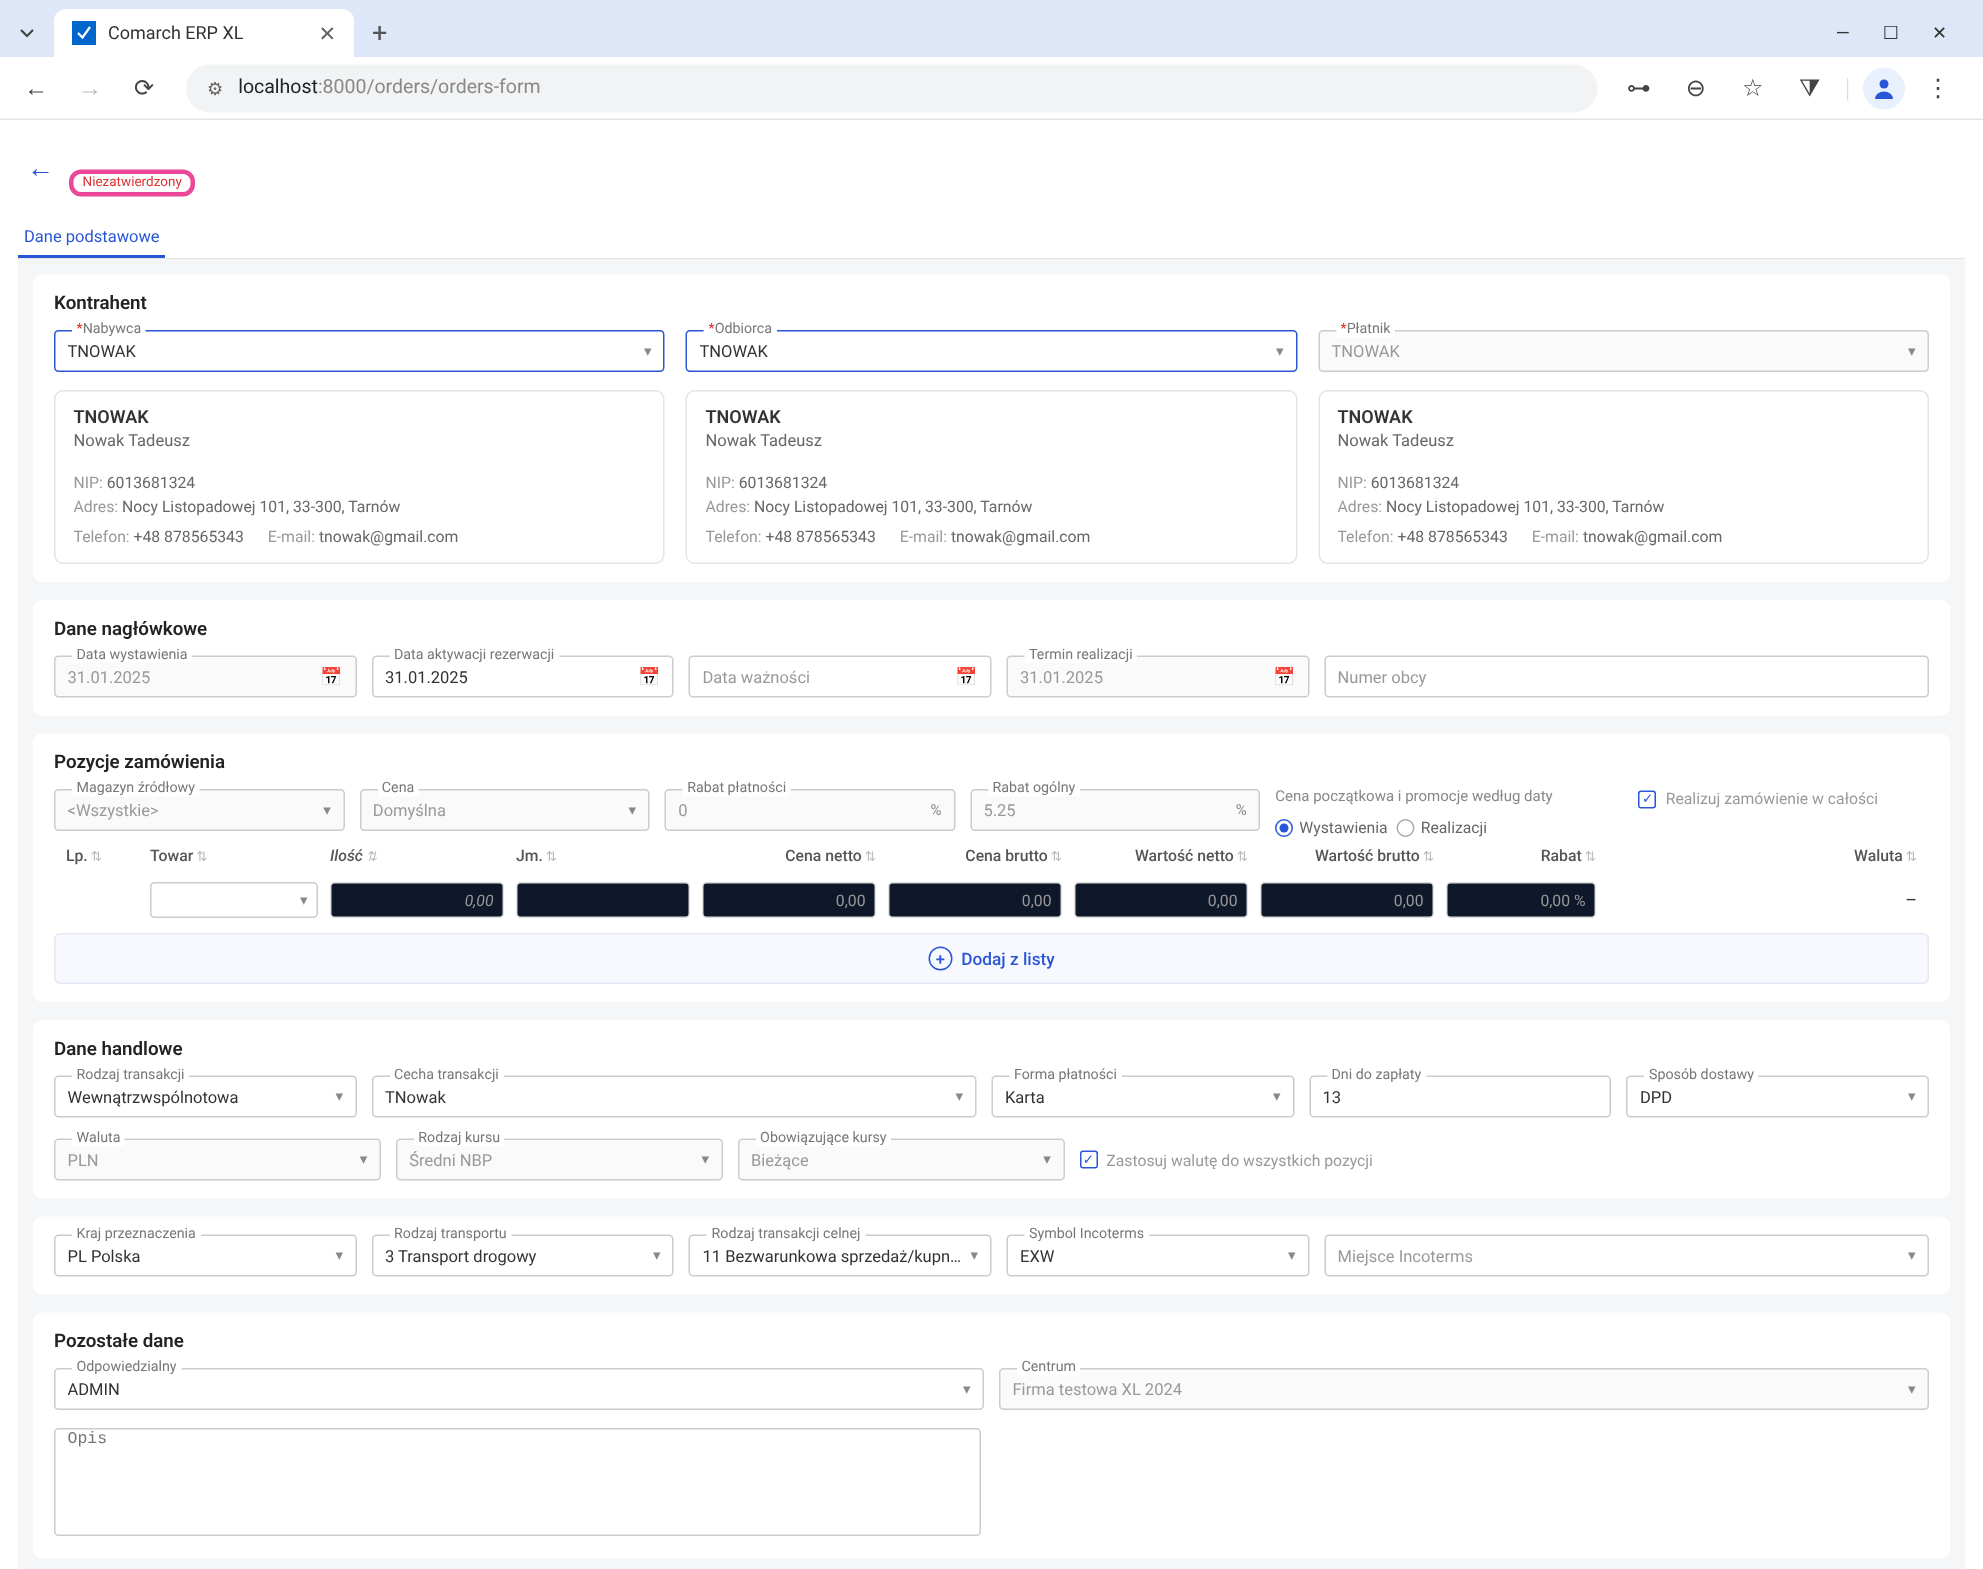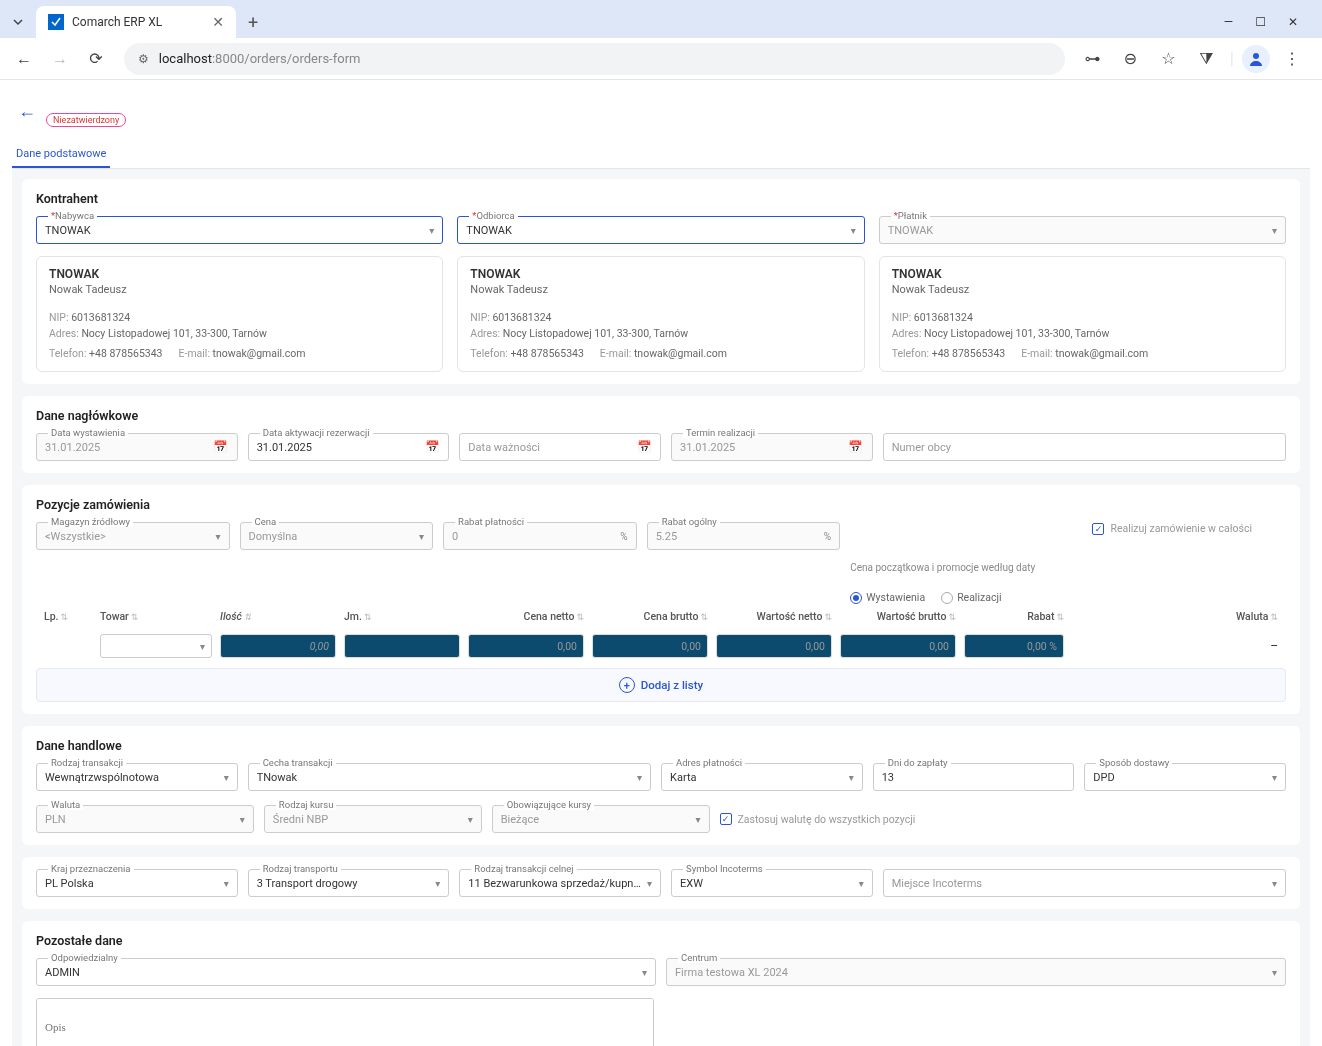--- a/index.html
+++ b/index.html
@@ -21,21 +21,21 @@
   .url-bar { flex: 1; margin: 0 8px; background: #f1f3f4; border-radius: 18px; height: 32px; display: flex; align-items: center; padding: 0 14px; gap: 10px; font-size: 13px; color: #202124; }
   .url-muted { color: #888; }
   .toolbar-right { display: flex; align-items: center; gap: 6px; padding-right: 6px; }
   .avatar-btn { width: 28px; height: 28px; border-radius: 50%; background: #e8f0fe; display: flex; align-items: center; justify-content: center; }
 
   
   .app { padding: 10px 12px 0 12px; }
   .page-header { display: flex; align-items: center; gap: 10px; padding: 4px 6px; }
   .back-arrow { color: #2956d6; font-size: 18px; font-weight: bold; }
   .page-title { font-size: 19px; font-weight: 600; color: #222831; }
-  .badge { border: 1px solid #ec4899; color: #d33; font-size: 9px; padding: 1px 6px; border-radius: 8px; margin-top: 19px; }
+  .badge { border: 3px solid #ec4899; color: #d33; font-size: 9px; padding: 1px 6px; border-radius: 8px; margin-top: 19px; }
   .tabs-row { border-bottom: 1px solid #e5e5e5; margin-top: 10px; }
   .tab-item { display: inline-block; padding: 6px 4px; font-size: 11px; color: #2956d6; border-bottom: 2px solid #2956d6; }
 
   .content { background: #f5f6f8; padding: 10px 10px 0 10px; margin-top: 0; }
   .section { background: #fff; border-radius: 6px; padding: 12px 14px; margin-bottom: 12px; }
   .section-title { font-size: 12.5px; font-weight: 600; color: #222; margin-bottom: 10px; }
   
   .row { display: flex; gap: 14px; }
   .row > * { flex: 1; }
   .row.gap-small { gap: 10px; }
@@ -50,51 +50,51 @@
   .field-cal { color: #888; font-size: 12px; }
   .field-suffix { color: #888; font-size: 10px; }
 
   .card { border: 1px solid #e2e4e8; border-radius: 6px; padding: 10px 12px; margin-top: 12px; font-size: 11px; }
   .card-title { font-weight: 600; font-size: 12px; margin-bottom: 2px; }
   .card-sub { color: #666; margin-bottom: 14px; font-size: 11px; }
   .card-line { color: #666; font-size: 10.5px; line-height: 1.5; }
   .card-line .lbl { color: #999; }
   .card-footer { display: flex; gap: 16px; margin-top: 4px; }
 
-  .radio-row { display: flex; align-items: flex-end; gap: 16px; font-size: 10.5px; color: #666; flex-wrap: wrap; margin-top: 40px; }
+  .radio-row { display: flex; align-items: flex-end; gap: 6px; font-size: 10.5px; color: #666; flex-wrap: wrap; }
   .radio-row .title { width: 100%; font-size: 10px; color: #888; margin-bottom: 2px;}
   .radio { display: flex; align-items: center; gap: 4px; }
   .radio-dot { width: 12px; height: 12px; border: 1.5px solid #2956d6; border-radius: 50%; display: inline-flex; align-items: center; justify-content: center; }
   .radio-dot.checked::after { content: ""; width: 6px; height: 6px; background: #2956d6; border-radius: 50%; }
   .radio-dot.unchecked { border-color: #aaa; }
   .checkbox { width: 12px; height: 12px; border: 1.5px solid #2956d6; border-radius: 2px; display: inline-flex; align-items: center; justify-content: center; color: #2956d6; font-size: 9px; }
   .check-row { display: flex; align-items: center; gap: 6px; font-size: 10.5px; color: #999; flex:1; }
 
   .grid-head { display: flex; align-items: center; padding: 6px 4px; font-size: 10.5px; color: #555; font-weight: 500; border-bottom: 1px solid transparent; }
   .grid-head > div, .grid-row > div { padding: 0 4px; }
   .grid-row { display: flex; align-items: center; padding: 4px 4px; }
-  .grid-input { height: 24px; border: 1px solid #ddd; border-radius: 3px; display: flex; align-items: center; justify-content: flex-end; padding: 0 6px; font-size: 10.5px; color: #999; background: #0c4a6e;}
+  .grid-input { height: 24px; border: 1px solid #ddd; border-radius: 3px; display: flex; align-items: center; justify-content: flex-end; padding: 0 6px; font-size: 10.5px; color: #999; background: #0f172a;}
   .grid-input.select { justify-content: space-between; background:#fff; color:#333; border-color:#ccc;}
   .sort-ic { color: #bbb; font-size: 9px; margin-left: 2px;}
   
   .c-lp { width: 56px; }
   .c-towar { width: 120px; }
   .c-ilosc { width: 124px; font-style: italic; }
   .c-jm { width: 124px; }
   .c-cn { width: 124px; text-align:right;}
   .c-cb { width: 124px; text-align:right;}
   .c-wn { width: 124px; text-align:right;}
   .c-wb { width: 124px; text-align:right;}
   .c-rab { width: 108px; text-align:right;}
   .c-wal { flex: 1; text-align:right; padding-right:10px;}
 
   .add-row { border: 1px solid #e4e8f5; background: #f7f9ff; border-radius: 4px; height: 34px; display: flex; align-items: center; justify-content: center; gap: 6px; color: #2956d6; font-size: 11.5px; font-weight: 500; margin-top: 6px; }
   .plus-circle { width: 16px; height: 16px; border: 1.5px solid #2956d6; border-radius: 50%; display: inline-flex; align-items: center; justify-content: center; font-size: 11px; }
 
-  textarea.desc { width: 100%; height: 56px; border: 1px solid #ccc; border-radius: 3px; padding: 22px 8px; font-size: 11px; resize: none; color:#777; font-family: Liberation Serif, serif;}
+  textarea.desc { width: 100%; height: 72px; border: 1px solid #ccc; border-radius: 3px; padding: 1px 8px; font-size: 11px; resize: none; color:#777; font-family: Liberation Mono, monospace;}
   
   .footnote { font-size: 10.5px; color: #d33; padding: 0 4px;}
   .footnote-text { color: #888; }
   .col6 { width: 16%; }
 </style>
 </head>
 <body>
 
 <div class="browser-chrome">
   <div class="tab-strip">
@@ -362,21 +362,21 @@
             </div>
           </div>
         <div class="field" style="flex:2">
             <span class="field-label">Cecha transakcji</span>
           <div class="field-control gray-border">
               <span>TNowak</span>
               <span class="field-chevron">▾</span>
             </div>
           </div>
         <div class="field col6">
-            <span class="field-label">Adres płatności</span>
+            <span class="field-label">Forma płatności</span>
           <div class="field-control gray-border">
               <span>Karta</span>
               <span class="field-chevron">▾</span>
             </div>
           </div>
         <div class="field col6">
             <span class="field-label">Dni do zapłaty</span>
           <div class="field-control gray-border">
               <span>13</span>
             </div>

